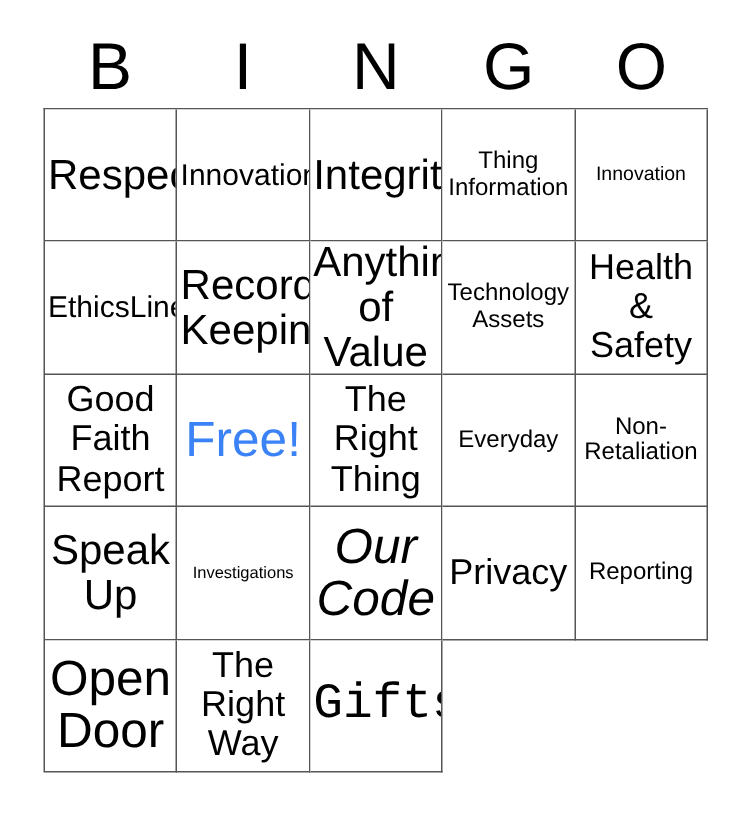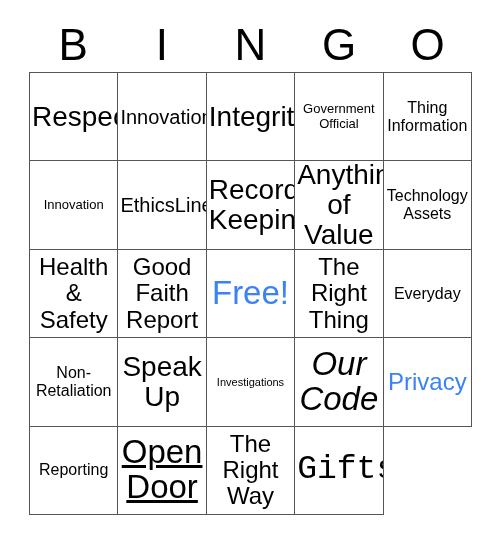--- a/index.html
+++ b/index.html
@@ -108,24 +108,20 @@
     <div class="bingo-cell" style="border-color: rgb(85, 85, 85);">
         <span class="cell-text sz-2xl" style="color: rgb(0, 0, 0);">Respect</span>
       </div>
     <div class="bingo-cell" style="border-color: rgb(85, 85, 85);">
         <span class="cell-text sz-lg" style="color: rgb(0, 0, 0);">Innovation</span>
       </div>
     <div class="bingo-cell" style="border-color: rgb(85, 85, 85);">
         <span class="cell-text sz-2xl" style="color: rgb(0, 0, 0);">Integrity</span>
       </div>
     <div class="bingo-cell" style="border-color: rgb(85, 85, 85);">
-        <span class="cell-text sz-sm" style="color: rgb(0, 0, 0);">Government
-Official</span>
-      </div>
-    <div class="bingo-cell" style="border-color: rgb(85, 85, 85);">
         <span class="cell-text sz-md" style="color: rgb(0, 0, 0);">Thing
 Information</span>
       </div>
 
     <div class="bingo-cell" style="border-color: rgb(85, 85, 85);">
         <span class="cell-text sz-sm" style="color: rgb(0, 0, 0);">Innovation</span>
       </div>
     <div class="bingo-cell" style="border-color: rgb(85, 85, 85);">
         <span class="cell-text sz-lg" style="color: rgb(0, 0, 0);">EthicsLine</span>
       </div>
@@ -173,27 +169,27 @@
 Up</span>
       </div>
     <div class="bingo-cell" style="border-color: rgb(85, 85, 85);">
         <span class="cell-text sz-xs" style="color: rgb(0, 0, 0);">Investigations</span>
       </div>
     <div class="bingo-cell" style="border-color: rgb(85, 85, 85);">
         <span class="cell-text sz-3xl" style="color: rgb(0, 0, 0); font-style: italic;">Our
 Code</span>
       </div>
     <div class="bingo-cell" style="border-color: rgb(85, 85, 85);">
-        <span class="cell-text sz-xl" style="color: #3b82f6;">Privacy</span>
+        <span class="cell-text sz-xl" style="color: #000000;">Privacy</span>
       </div>
 
     <div class="bingo-cell" style="border-color: rgb(85, 85, 85);">
         <span class="cell-text sz-md" style="color: rgb(0, 0, 0);">Reporting</span>
       </div>
-    <div class="bingo-cell" style="border-color: rgb(85, 85, 85); text-decoration: underline;">
+    <div class="bingo-cell" style="border-color: rgb(85, 85, 85);">
         <span class="cell-text sz-3xl" style="color: rgb(0, 0, 0);">Open
 Door</span>
       </div>
     <div class="bingo-cell" style="border-color: rgb(85, 85, 85);">
         <span class="cell-text sz-xl" style="color: rgb(0, 0, 0);">The
 Right
 Way</span>
       </div>
     <div class="bingo-cell" style="border-color: rgb(85, 85, 85); font-family: Liberation Mono, monospace;">
         <span class="cell-text sz-3xl" style="color: rgb(0, 0, 0);">Gifts</span>

